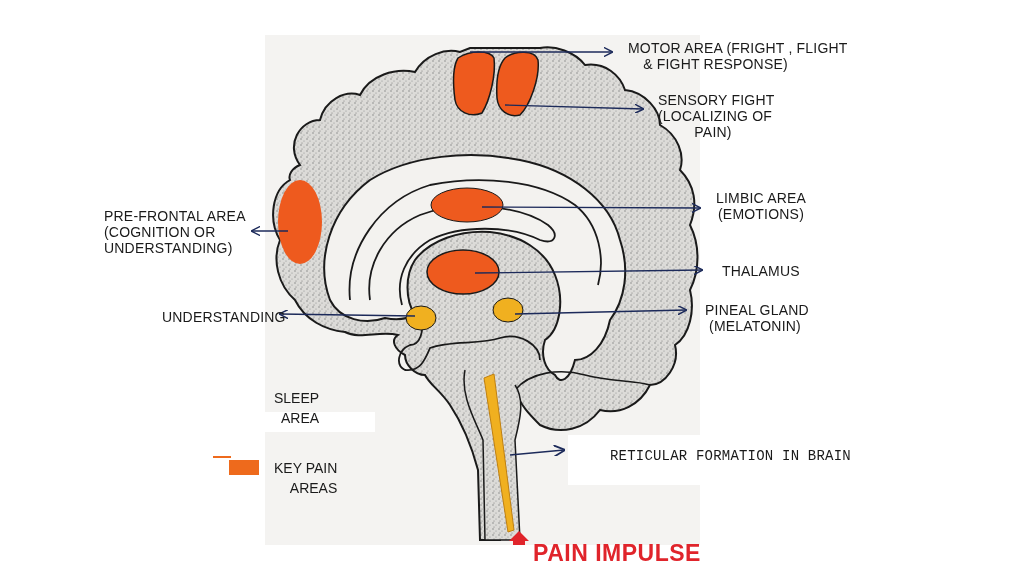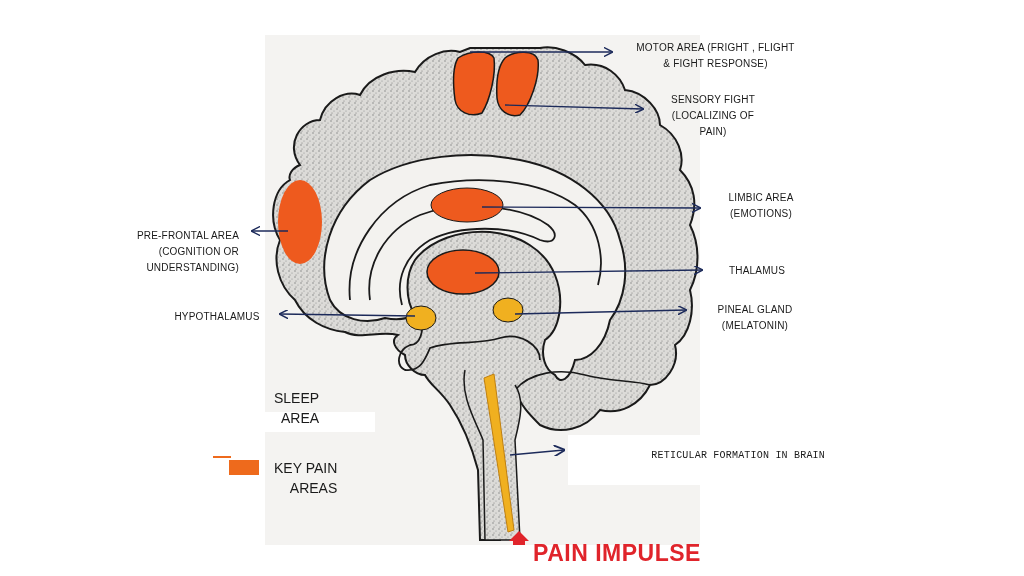--- a/index.html
+++ b/index.html
@@ -7,24 +7,24 @@
     width: 1024px; height: 576px; position: relative; overflow: hidden;
     background: #ffffff;
     font-family: "Liberation Sans", "DejaVu Sans", sans-serif;
   }
   .paper {
     position: absolute; left: 265px; top: 35px; width: 435px; height: 512px;
     background: #f4f3f1;
   }
   svg.diagram { position: absolute; left: 0; top: 0; width: 1024px; height: 576px; }
   .label {
-    position: absolute; color: #1a1a1a; font-size: 10px; line-height: 16px;
+    position: absolute; color: #1a1a1a; font-size: 14px; line-height: 16px;
     text-align: center; letter-spacing: 0.2px; white-space: nowrap;
   }
-  .label.left { text-align: right; margin-top: 20px; }
+  .label.left { text-align: left; }
   .whitebox { position: absolute; background: #ffffff; }
   .legend-text { position: absolute; font-size: 14px; line-height: 20px; color: #1a1a1a; text-align: right; }
   .legend-swatch { position: absolute; background: #ee6a1c; }
   .pain-impulse {
     position: absolute; left: 533px; top: 540px; font-size: 23px; font-weight: bold;
     color: #e0242b; letter-spacing: 0.5px;
   }
 </style>
 </head>
 <body>
@@ -115,21 +115,21 @@
   <div>PINEAL GLAND</div>
   <div>(MELATONIN)</div>
 </div>
 
 <div class="label left" style="left:104px;top:208px;width:135px;">
   <div>PRE-FRONTAL AREA</div>
   <div>(COGNITION OR</div>
   <div>UNDERSTANDING)</div>
 </div>
 <div class="label" style="left:162px;top:309px;width:110px;">
-  <div>HYPOTHALAMUS</div>
+  <div>UNDERSTANDING</div>
 </div>
 
 <div class="label" style="left:610px;top:448px;width:215px;text-align:right;font-family:Liberation Mono, monospace;">
   <div>RETICULAR FORMATION IN BRAIN</div>
 </div>
 
 <div class="legend-text" style="left:274px;top:388px;">
   <div>SLEEP</div>
   <div>AREA</div>
 </div>

